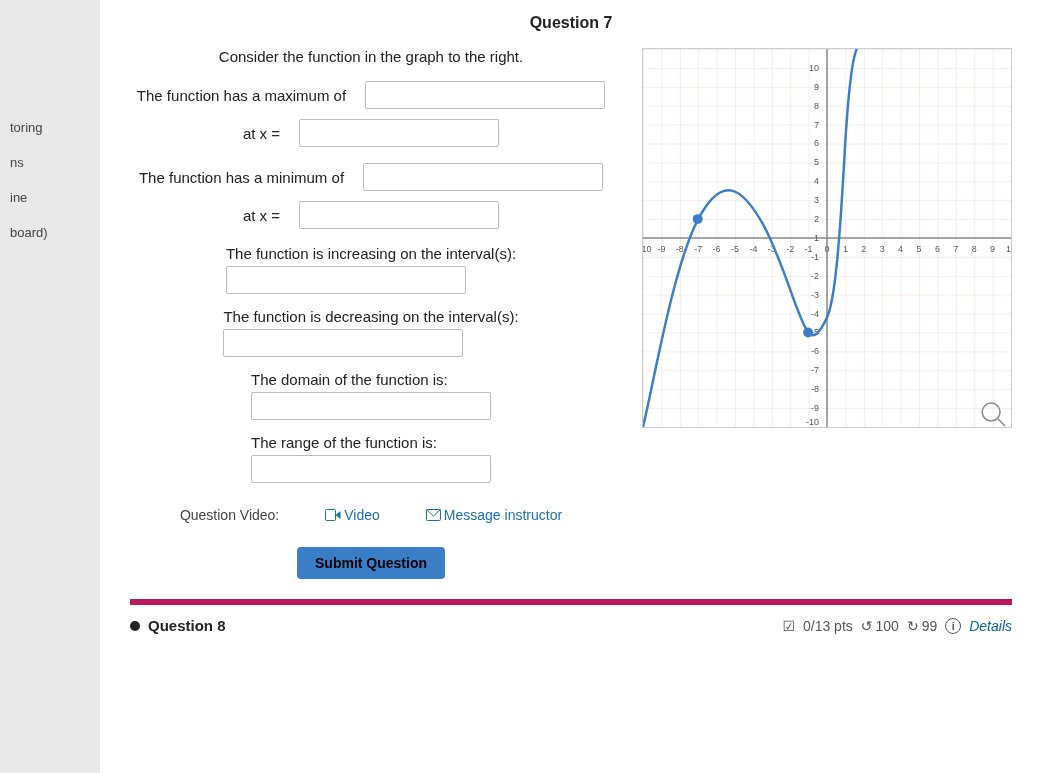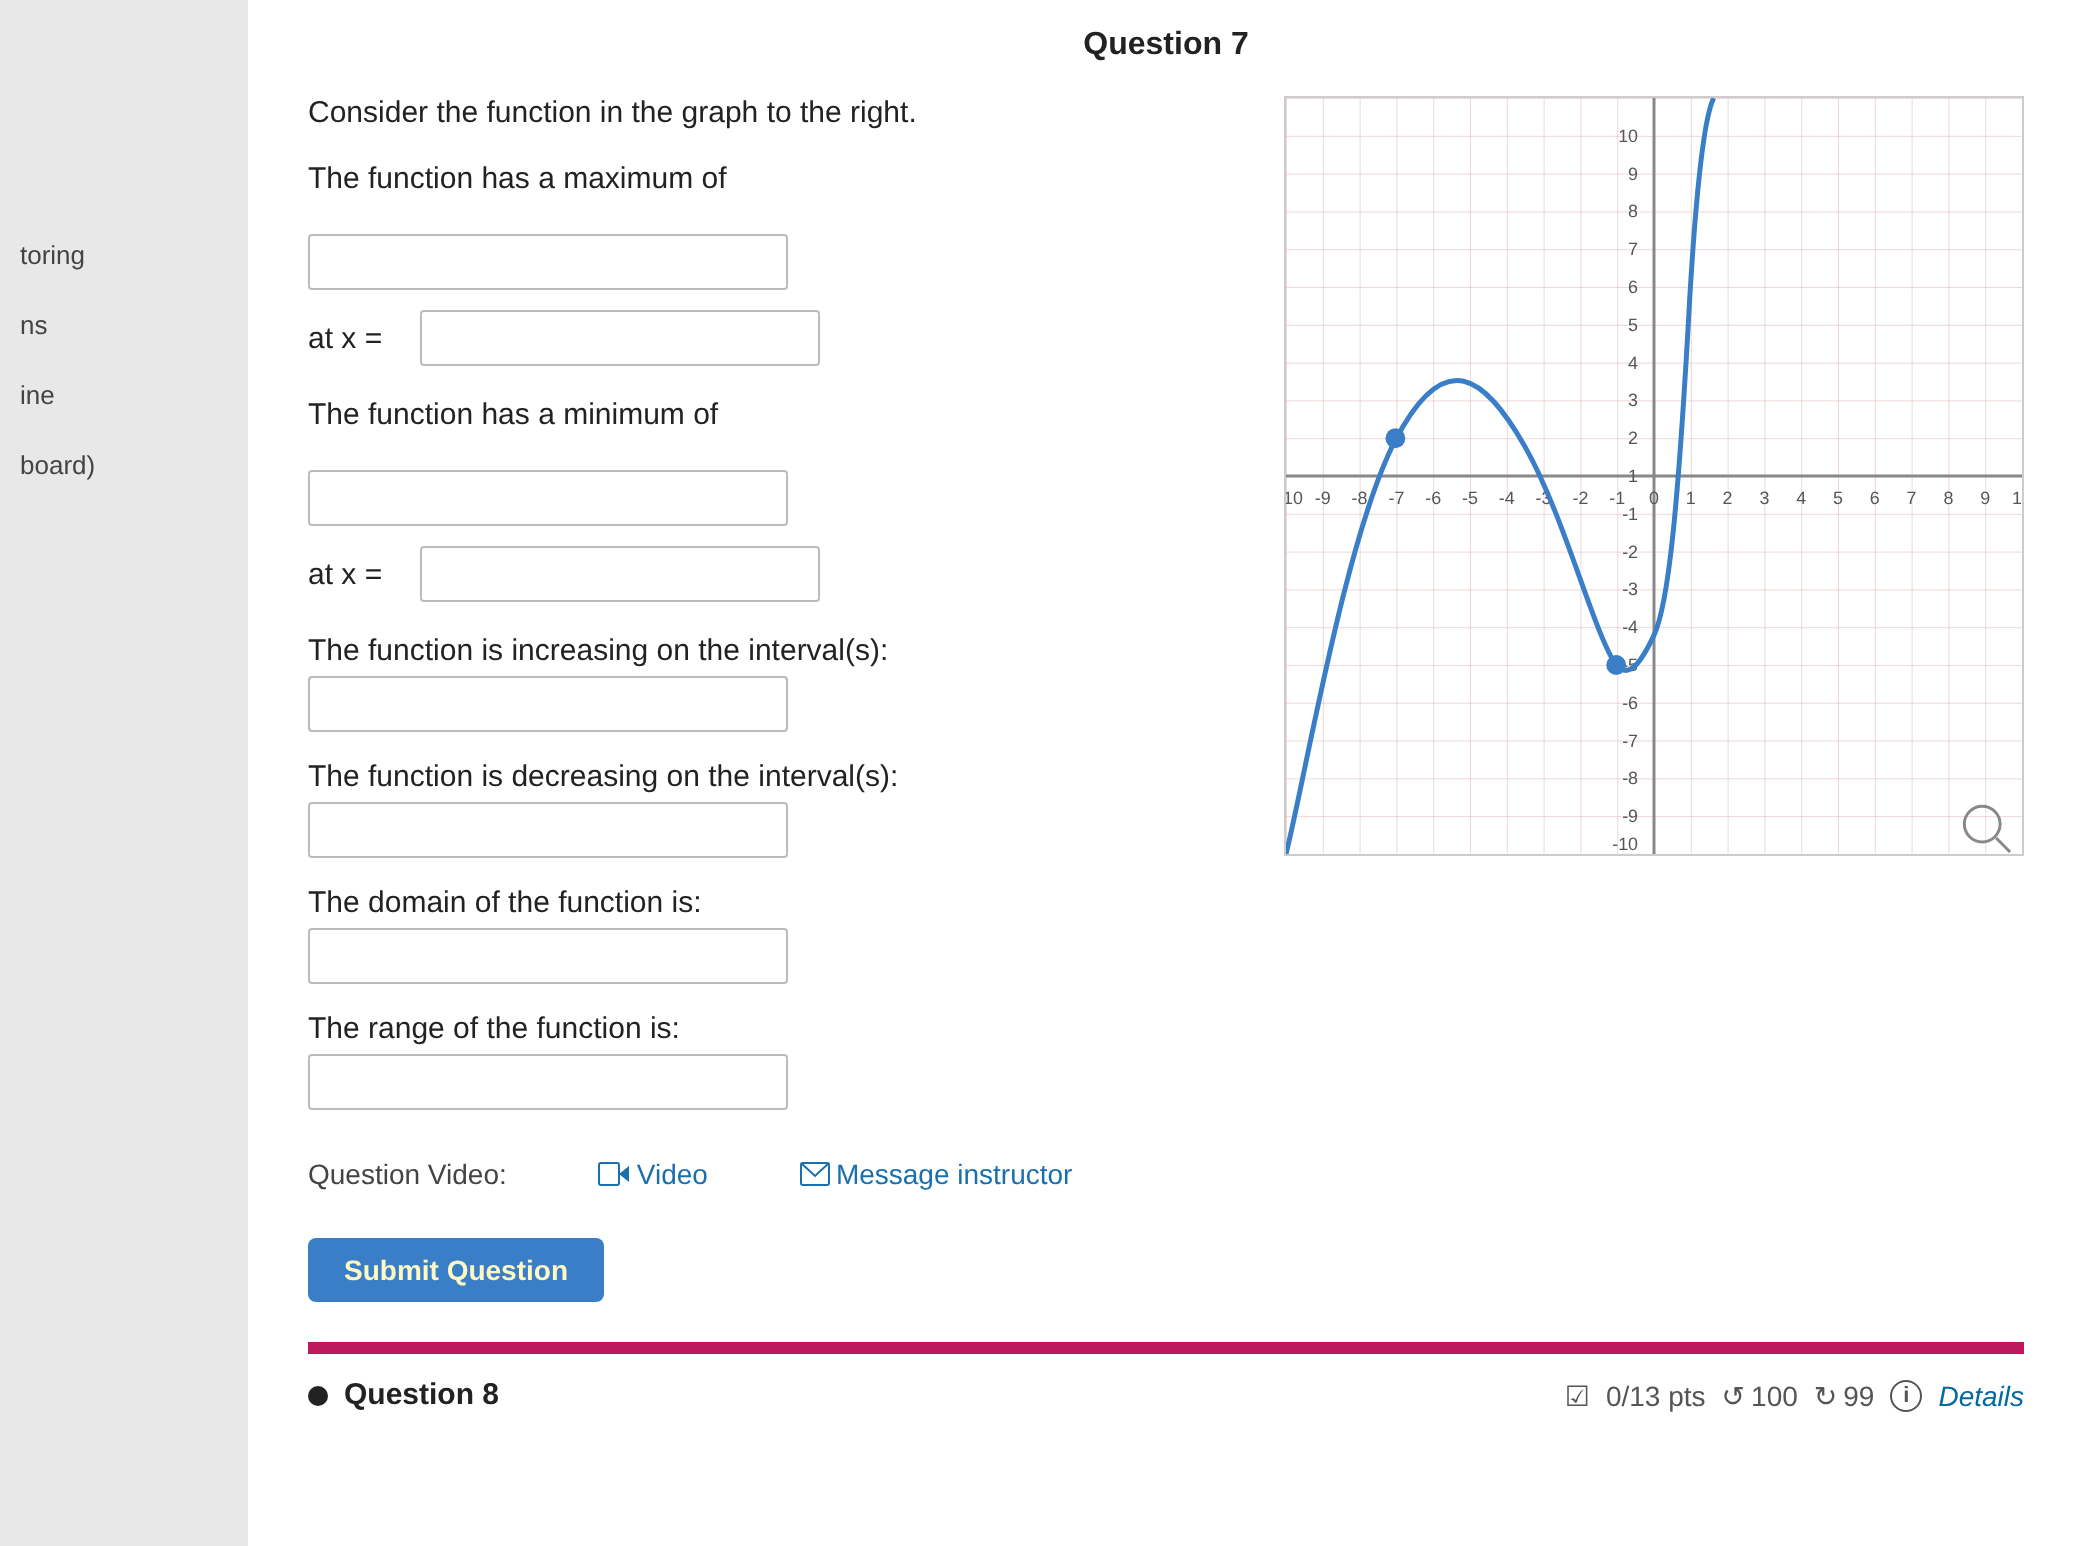--- a/index.html
+++ b/index.html
@@ -10,21 +10,21 @@
       color: #222;
     }
     .page-container {
       display: flex;
       flex-direction: row;
       min-height: 773px;
       width: 1042px;
       background: #f5f5f5;
     }
     .sidebar {
-      width: 124px;
+      width: 100px;
       background: #e8e8e8;
       padding: 120px 10px 10px 10px;
       display: flex;
       flex-direction: column;
       gap: 20px;
     }
     .sidebar-item {
       font-size: 13px;
       color: #444;
       cursor: pointer;
@@ -47,20 +47,21 @@
     .question-body {
       display: flex;
       flex-direction: row;
       gap: 30px;
     }
     .question-left {
       flex: 1;
       display: flex;
       flex-direction: column;
       gap: 10px;
+      align-items: center;
     }
     .question-intro {
       font-size: 15px;
       color: #222;
       margin-bottom: 6px;
     }
     .field-row {
       display: flex;
       flex-direction: row;
       align-items: center;
@@ -102,21 +103,21 @@
       color: #1a6faf;
       text-decoration: none;
       cursor: pointer;
       display: flex;
       align-items: center;
       gap: 3px;
       margin-left: 40px;
     }
     .submit-btn {
       background: #3a7ec8;
-      color: #fef9c3;
+      color: #000000;
       border: none;
       border-radius: 4px;
       padding: 8px 18px;
       font-size: 14px;
       cursor: pointer;
       margin-top: 14px;
       font-weight: bold;
       width: fit-content;
     }
     .graph-container {

